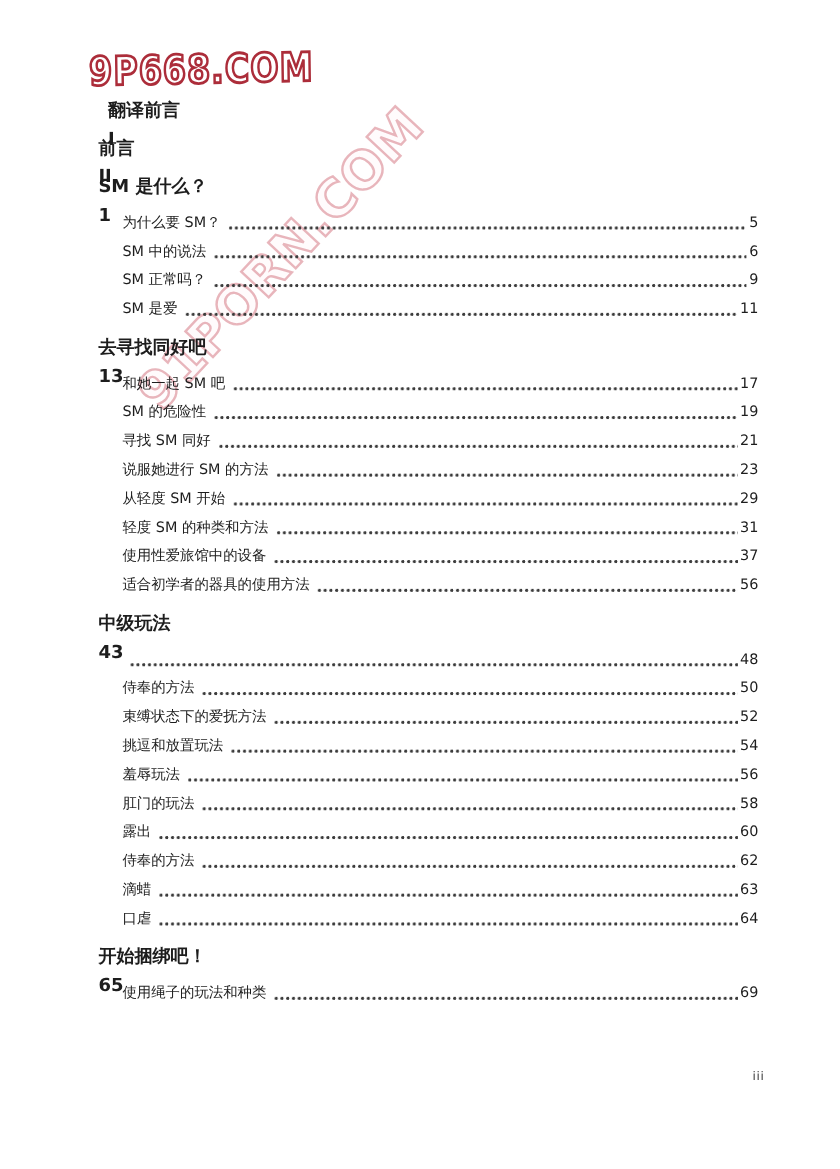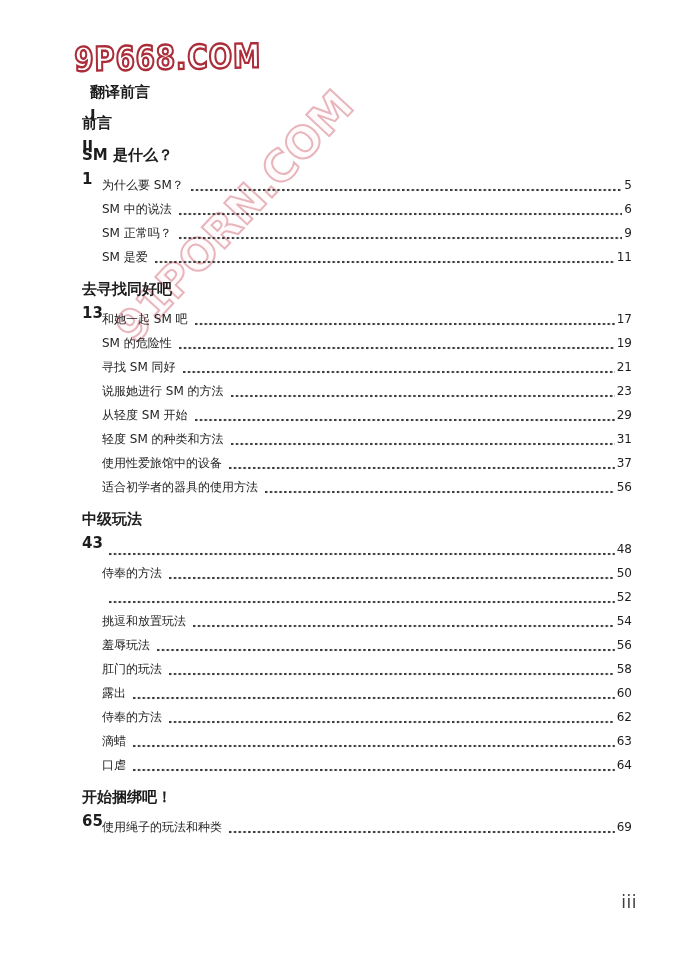--- a/index.html
+++ b/index.html
@@ -75,21 +75,21 @@
     background-repeat:repeat-x;
   }
   .row.l1 .leader{
     background-image:radial-gradient(circle at 2.2px 17px,#1c1c1c 1.3px,transparent 1.8px);
   }
   .pg{white-space:pre;flex:0 0 auto;}
 
   .footer{
     position:absolute;
     top:892px;right:63px;
-    font-size:17px;
+    font-size:10px;
     letter-spacing:0.5px;
     color:#3d3d3d;
   }
 </style>
 </head>
 <body>
 
 <div class="page">
 
   <div class="wm-logo">9P668.COM</div>
@@ -185,20 +185,21 @@
       <div class="row l2">
         <span class="leader"></span>
         <span class="pg">48</span>
       </div>
       <div class="row l2">
         <span class="lbl">侍奉的方法</span>
         <span class="leader"></span>
         <span class="pg">50</span>
       </div>
       <div class="row l2">
+        <span class="lbl">束缚状态下的爱抚方法</span>
         <span class="leader"></span>
         <span class="pg">52</span>
       </div>
       <div class="row l2">
         <span class="lbl">挑逗和放置玩法</span>
         <span class="leader"></span>
         <span class="pg">54</span>
       </div>
       <div class="row l2">
         <span class="lbl">羞辱玩法</span>

